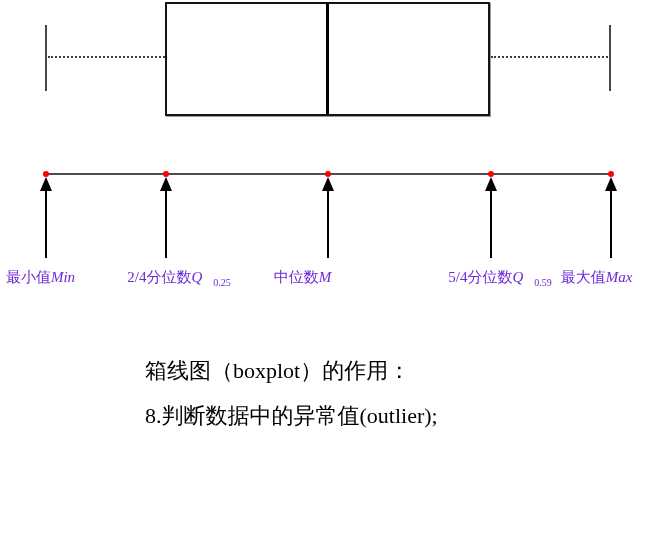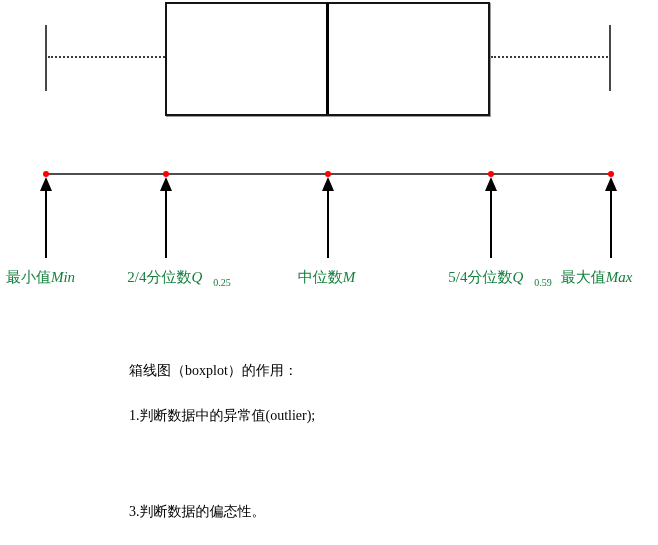--- a/index.html
+++ b/index.html
@@ -53,28 +53,28 @@
     border-bottom:14px solid #000;
   }
   .marker .shaft{
     position:absolute;left:-1px;top:189px;
     width:2px;height:69px;background:#000;
   }
   .pt-label{
     position:absolute;top:267px;height:20px;
     transform:translateX(-50%);
     white-space:nowrap;
-    font-size:15px;color:#15803d;line-height:20px;
+    font-size:15px;color:#6d28d9;line-height:20px;
   }
   .pt-label .v{font-style:italic;font-family:"Liberation Serif","DejaVu Serif",serif;}
   .pt-label sub{font-size:10px;line-height:10px;padding-left:11px;}
   
   .notes-line{
-    position:absolute;left:129px;height:24px;
-    font-size:14px;line-height:24px;color:#000;
+    position:absolute;left:145px;height:24px;
+    font-size:22px;line-height:24px;color:#000;
     white-space:nowrap;
   }
   .n1{top:359px;}
   .n2{top:404px;}
   .n3{top:452px;}
   .n4{top:500px;}
 </style>
 </head>
 <body>
 
@@ -110,21 +110,20 @@
     <span class="shaft"></span>
   </div>
   <div class="marker" style="--cx:611px">
     <span class="dot" style="background: rgb(255, 0, 0);"></span>
     <span class="arrowhead"></span>
     <span class="shaft"></span>
   </div>
 
   <div class="pt-label" style="left:46px"><span>最小值</span><i class="v">Min</i><sub></sub></div>
   <div class="pt-label" style="left:179px"><span>2/4分位数</span><i class="v">Q</i><sub>0.25</sub></div>
-  <div class="pt-label" style="left:332px"><span>中位数</span><i class="v">M</i><sub></sub></div>
+  <div class="pt-label" style="left:308px"><span>中位数</span><i class="v">M</i><sub></sub></div>
   <div class="pt-label" style="left:500px"><span>5/4分位数</span><i class="v">Q</i><sub>0.59</sub></div>
   <div class="pt-label" style="left:602px"><span>最大值</span><i class="v">Max</i><sub></sub></div>
 
   <div class="notes-line n1">箱线图（boxplot）的作用：</div>
-  <div class="notes-line n2">1.判断数据中的异常值(outlier);</div>
-  <div class="notes-line n4">3.判断数据的偏态性。</div>
+  <div class="notes-line n2">8.判断数据中的异常值(outlier);</div>
 
 </div>
 
 </body></html>

